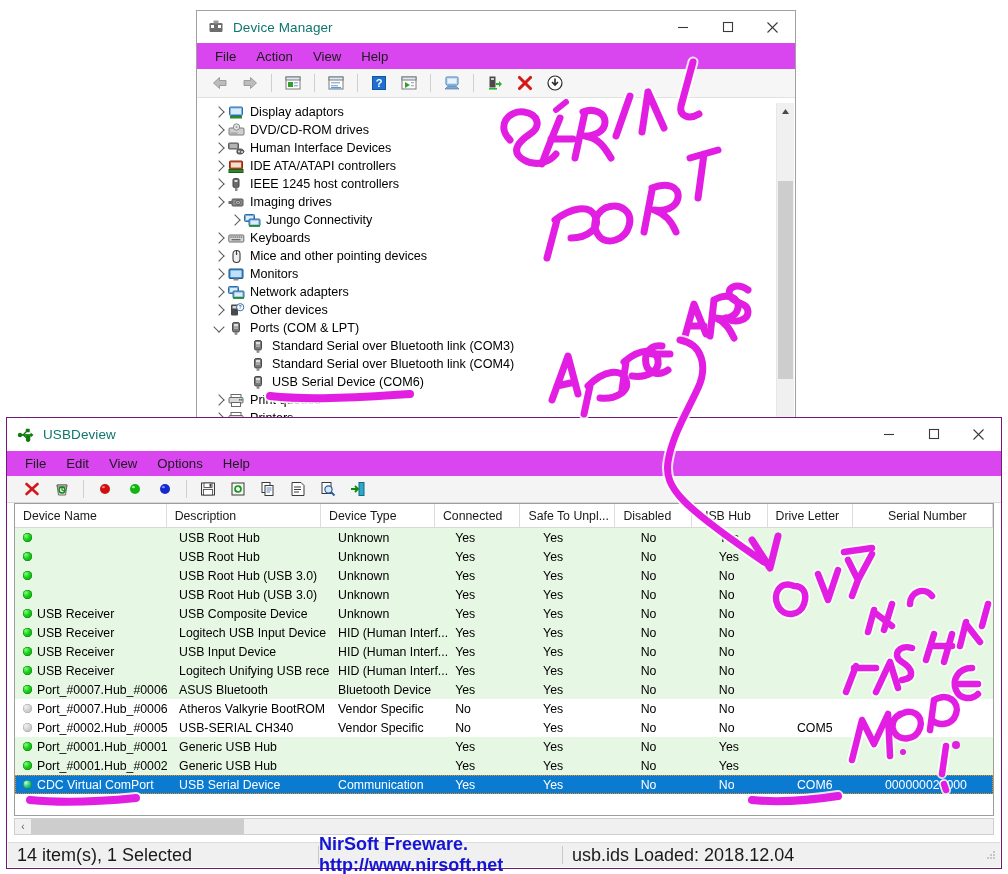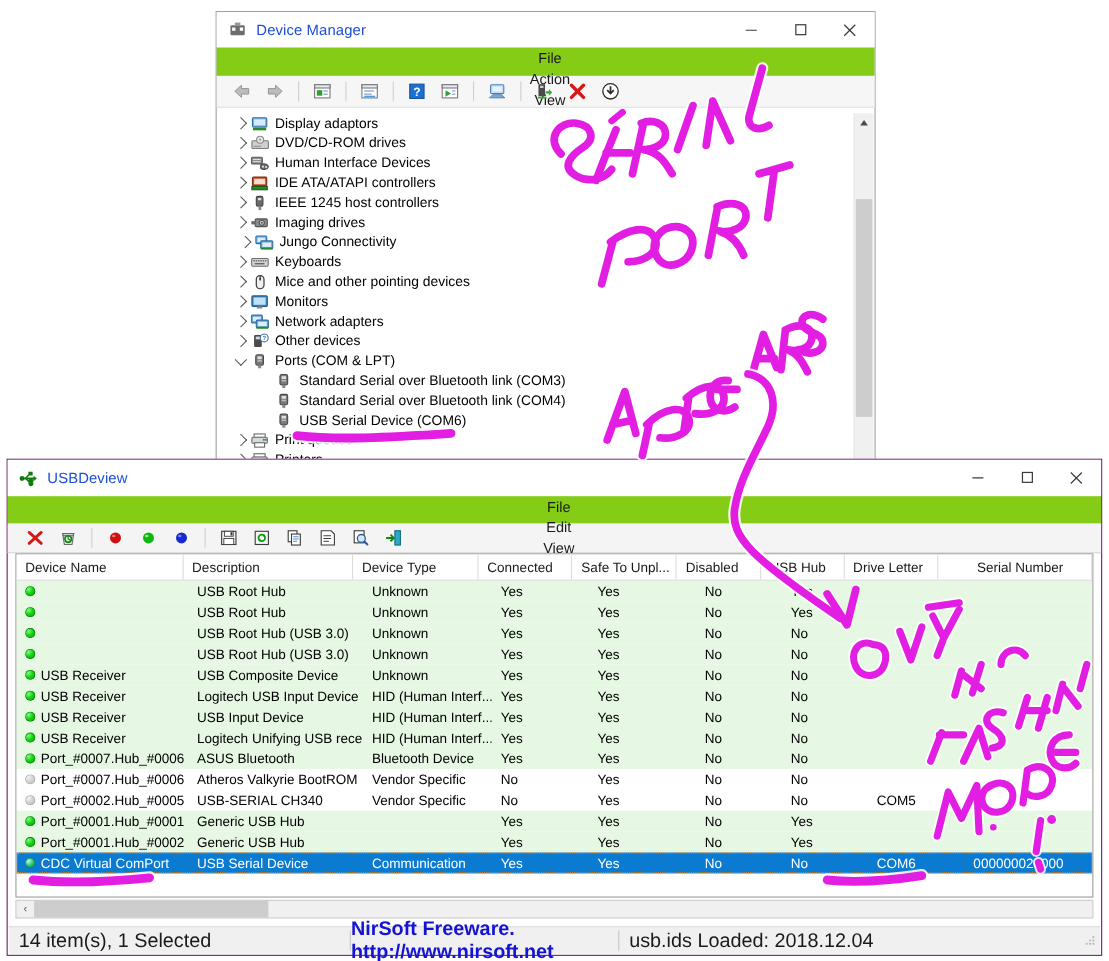--- a/index.html
+++ b/index.html
@@ -6,25 +6,25 @@
   body{
     width:1008px;height:874px;position:relative;overflow:hidden;
     background:#ffffff;
     font-family:"Liberation Sans","DejaVu Sans",sans-serif;
     -webkit-font-smoothing:antialiased;
   }
   
   .win{position:absolute;background:#ffffff;border:1px solid #9a9a9a;box-sizing:border-box;}
   .titlebar{height:32px;display:flex;align-items:center;background:#ffffff;position:relative;}
   .title-icon{width:18px;height:18px;margin-left:10px;margin-right:8px;flex:none;position:relative;}
-  .title-text{font-size:13.5px;color:#1d4ed8;letter-spacing:.1px;}
+  .title-text{font-size:13.5px;color:#0f766e;letter-spacing:.1px;}
   .caption-btns{position:absolute;right:0;top:0;height:32px;display:flex;}
   .cbtn{width:45px;height:32px;display:flex;align-items:center;justify-content:center;color:#202020;font-size:13px;}
   .cbtn svg{display:block;}
-  .menubar{height:26px;display:flex;align-items:center;padding-left:8px;background:#84cc16;flex-direction:column;}
+  .menubar{height:26px;display:flex;align-items:center;padding-left:8px;background:#d946ef;}
   .menuitem{font-size:13.2px;color:#1a1a1a;padding:2px 10px;}
   .toolbar{height:28px;display:flex;align-items:center;background:#f6f6f6;border-bottom:1px solid #e2e2e2;}
   .tb-sep{width:1px;height:18px;background:#cfcfcf;margin:0 6px;}
 
   
   #devmgr{left:196px;top:10px;width:600px;height:410px;border:1px solid #a0a0a0;box-shadow:0 0 0 0 transparent;}
   #devmgr .titlebar{border-bottom:none;}
   #dm-toolbar{padding-left:8px;}
   .dm-tree{position:absolute;left:1px;top:92px;right:1px;bottom:1px;background:#fff;overflow:hidden;}
   .tree-row{height:18px;display:flex;align-items:center;font-size:12.6px;color:#000;white-space:nowrap;}
@@ -257,21 +257,21 @@
           <span class="chev"></span>
         </span>
         <span class="ticon"><svg width="17" height="15" viewBox="0 0 17 15">
             <rect x="4" y="4" width="11" height="7" rx="1" fill="#8a8a8a" stroke="#555"></rect>
             <circle cx="10" cy="7.5" r="2.3" fill="#d8d8d8" stroke="#555"></circle>
             <circle cx="10" cy="7.5" r="1" fill="#555"></circle>
             <rect x="0.5" y="6" width="4" height="3" fill="#6a6a6a"></rect>
           </svg></span>
         <span>Imaging drives</span>
       </div>
-      <div class="tree-row" style="padding-left: 16px;">
+      <div class="tree-row" style="padding-left: 28px;">
         <span class="tw">
           <span class="chev"></span>
         </span>
         <span class="ticon"><svg width="17" height="15" viewBox="0 0 17 15">
             <rect x="0.5" y="1.5" width="10" height="7" rx="1" fill="#6fa8dc" stroke="#2d6da3"></rect>
             <rect x="2" y="3" width="7" height="4" fill="#dcecfb"></rect>
             <rect x="5" y="6" width="11" height="7" rx="1" fill="#6fa8dc" stroke="#2d6da3"></rect>
             <rect x="6.5" y="7.5" width="8" height="4" fill="#dcecfb"></rect>
             <rect x="5" y="12" width="11" height="1.8" fill="#2a8a2a"></rect>
           </svg></span>

